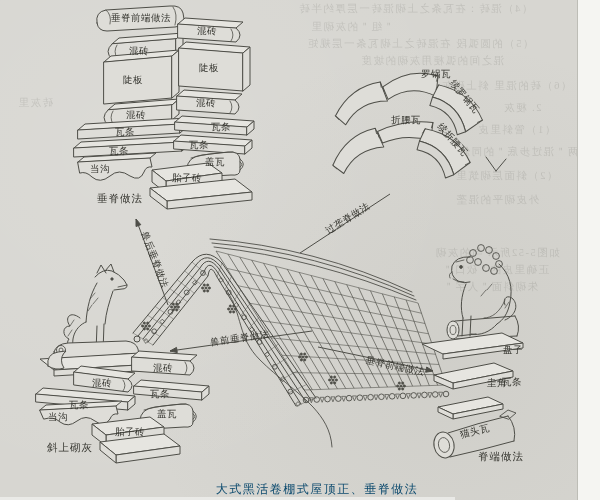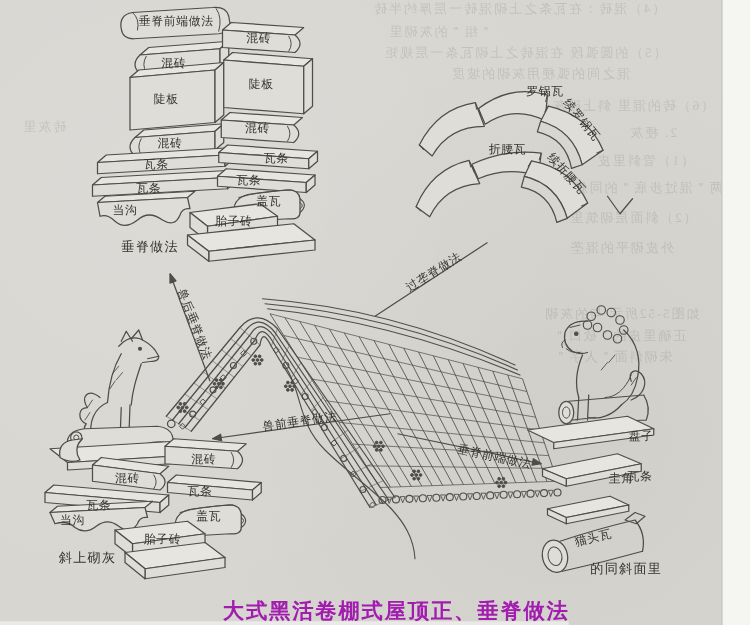--- a/index.html
+++ b/index.html
@@ -7,21 +7,21 @@
     background:#d7d6d1;
     font-family:"Liberation Serif","DejaVu Serif",serif;color:#3c3c36;}
   #stage::before{content:"";position:absolute;inset:0;pointer-events:none;
     background:
       radial-gradient(circle at 20% 30%, rgba(255,255,255,.10), rgba(0,0,0,0) 60%),
       radial-gradient(circle at 75% 70%, rgba(120,120,110,.08), rgba(0,0,0,0) 55%);}
   #art{position:absolute;left:0;top:0;}
   .lbl{position:absolute;white-space:nowrap;font-size:9.5px;line-height:1;
        transform:translate(-50%,-50%);letter-spacing:.5px;color:#34342e;}
   .grp{font-size:10.5px;letter-spacing:1px;}
-  .cap{font-size:17px;font-weight:bold;letter-spacing:1.5px;color:#a21caf;}
+  .cap{font-size:12px;font-weight:normal;letter-spacing:1.5px;color:#0c4a6e;}
   .bleed{position:absolute;white-space:nowrap;font-size:10.5px;line-height:1;
          transform:translate(-50%,-50%) scaleX(-1);opacity:.16;color:#55554e;
          letter-spacing:1.5px;}
   .edge-r{position:absolute;right:0;top:0;width:22px;height:500px;
           background:#f5f5f2;border-left:1px solid #bdbdb6;}
   .edge-b{position:absolute;left:0;bottom:0;width:455px;height:3px;background:#efefec;opacity:.8;}
 </style>
 </head>
 <body>
 
@@ -391,19 +391,19 @@
   <div class="lbl" style="left:79px;top:406px">瓦条</div>
   <div class="lbl" style="left:167px;top:415px">盖瓦</div>
   <div class="lbl" style="left:58px;top:418px">当沟</div>
   <div class="lbl" style="left:130px;top:433px">胎子砖</div>
   <div class="lbl grp" style="left:70px;top:448px">斜上砌灰</div>
 
   <div class="lbl" style="left:513px;top:351px">盘子</div>
   <div class="lbl" style="left:512px;top:383px">瓦条</div>
   <div class="lbl" style="left:497px;top:384px">圭角</div>
   <div class="lbl" style="left:475px;top:432px;transform:translate(-50%,-50%) rotate(-14deg)">猫头瓦</div>
-  <div class="lbl grp" style="left:501px;top:457px">的同斜面里</div>
+  <div class="lbl grp" style="left:501px;top:457px">脊端做法</div>
 
   <div class="lbl cap" style="left:317px;top:489px">大式黑活卷棚式屋顶正、垂脊做法</div>
 
   <div class="edge-r"></div>
   <div class="edge-b"></div>
 </div>
 
 </body></html>

